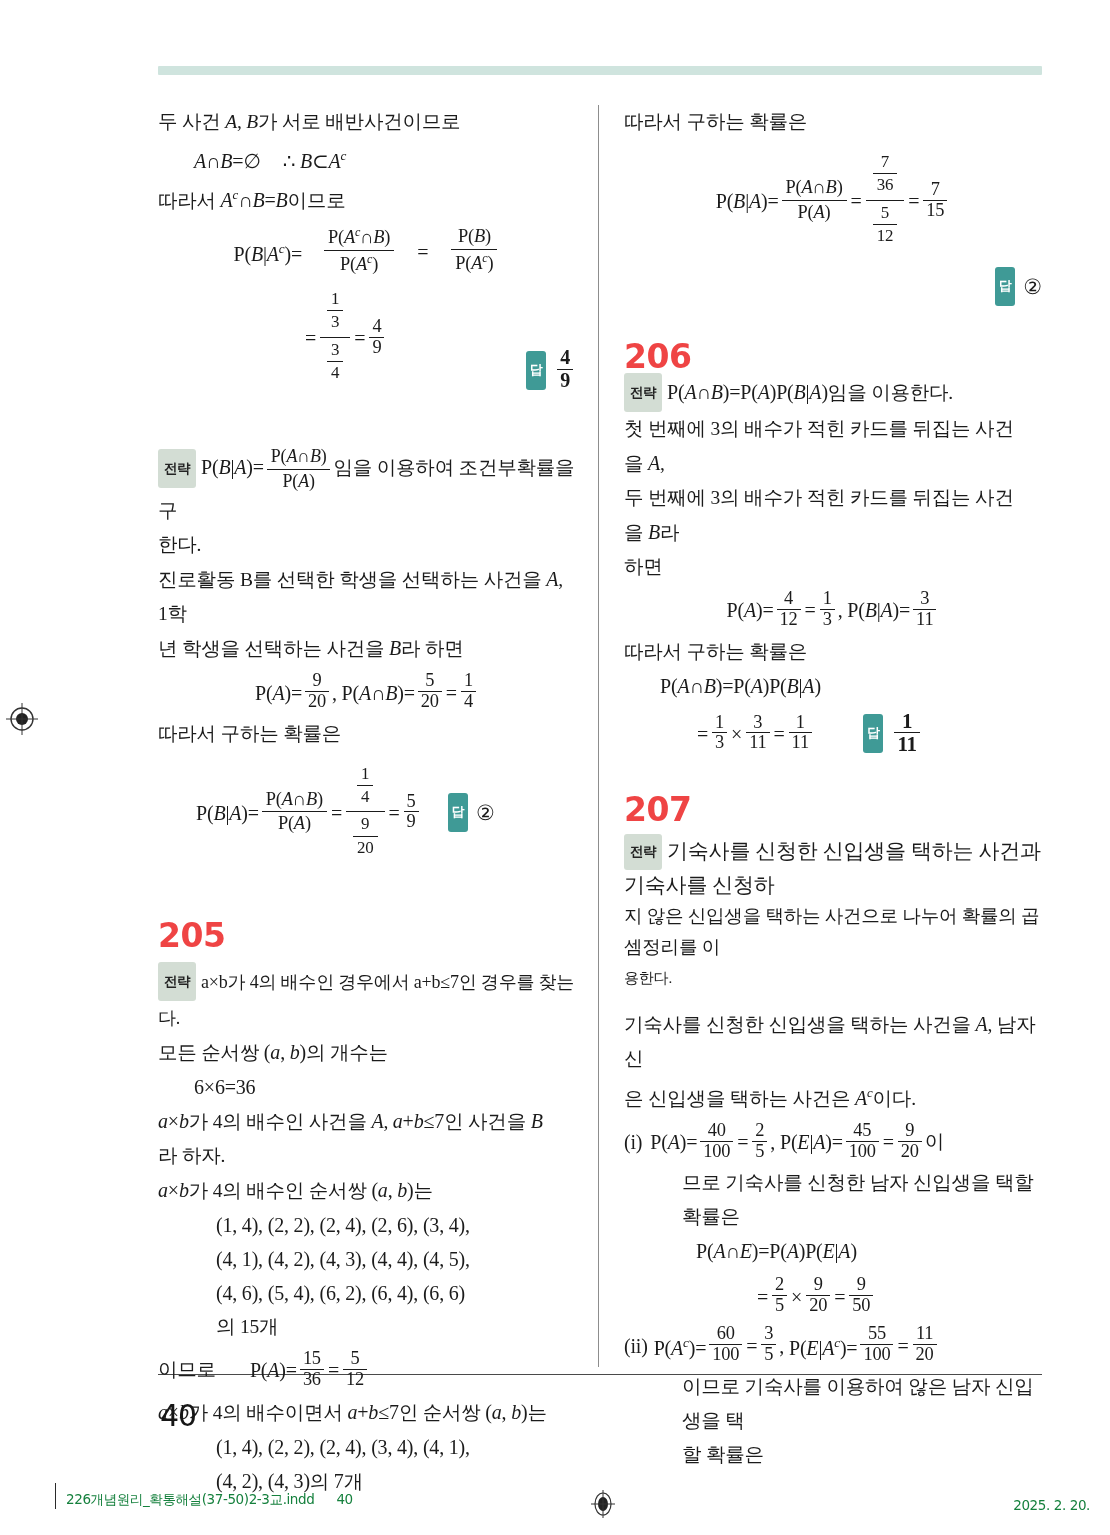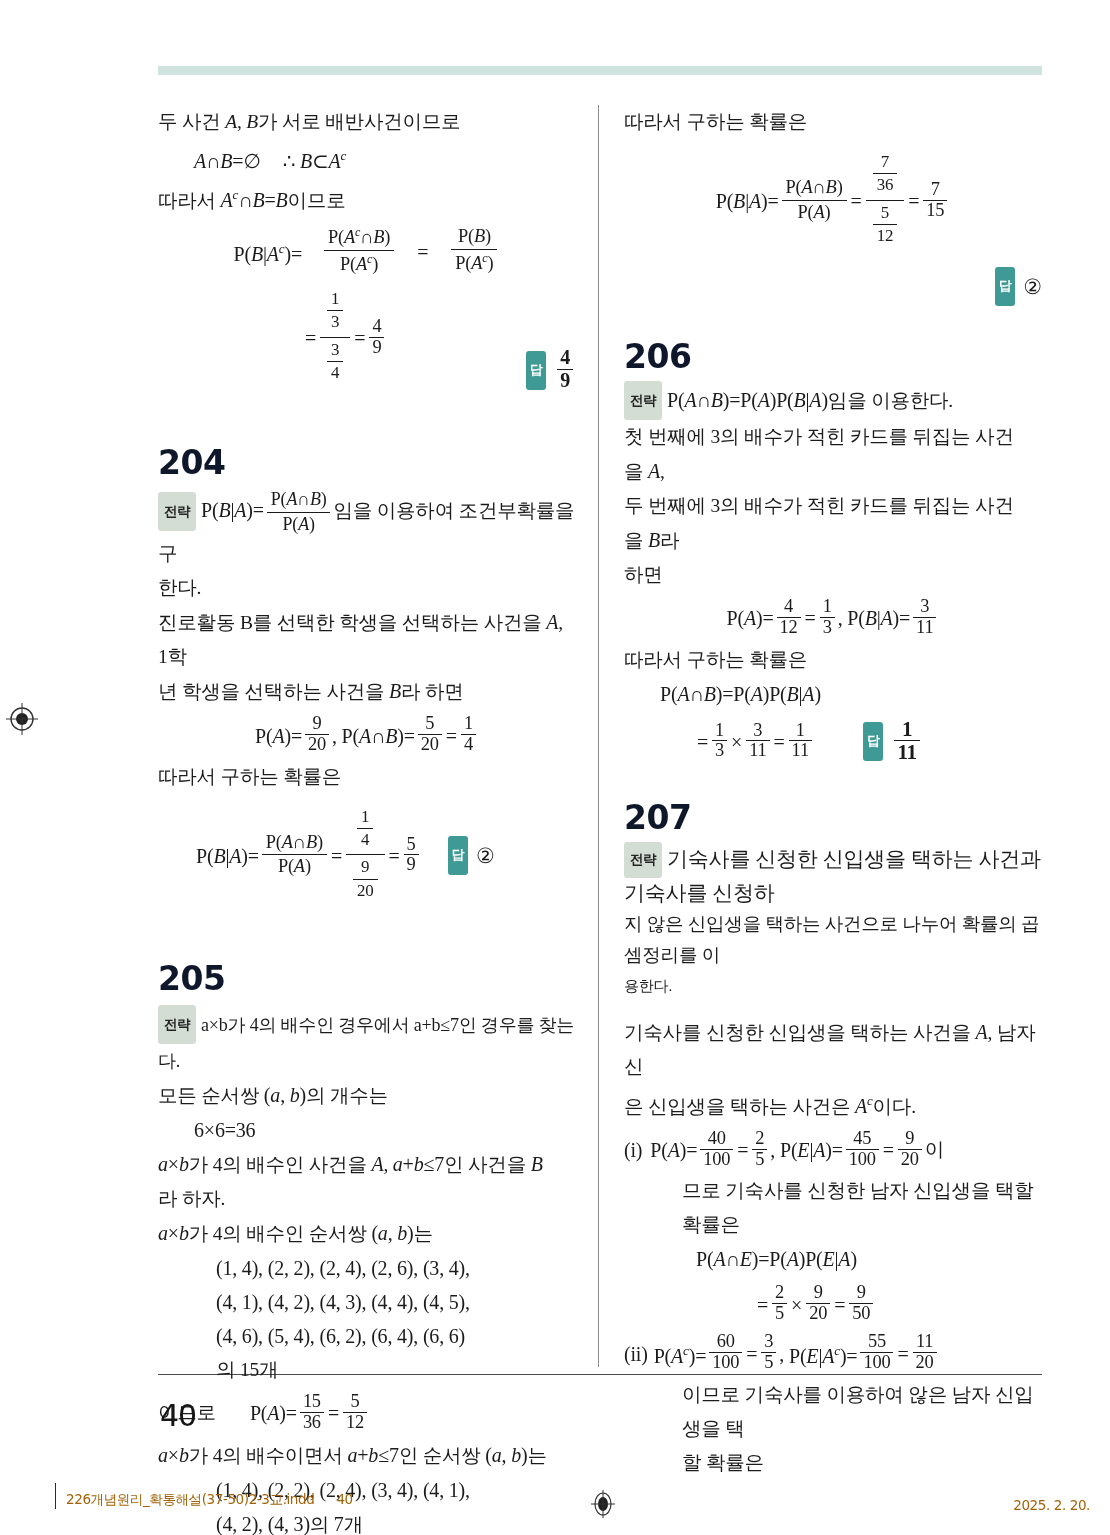--- a/index.html
+++ b/index.html
@@ -47,21 +47,21 @@
     font-size:19.5px;line-height:34px;letter-spacing:-0.2px;
     color:#1b1b1b;
   }
   .line{margin:0;}
   .indent1{padding-left:36px;}
   .indent2{padding-left:58px;}
   .indent3{padding-left:72px;}
 
   .secnum{
     font-family:"DejaVu Sans","Liberation Sans",sans-serif;
-    font-weight:bold;font-size:33px;color:#0f172a;
+    font-weight:bold;font-size:33px;color:#ef4444;
     letter-spacing:-0.5px;line-height:1;margin-top:20px;
   }
   .sec-block{margin-top:0;}
 
   .badge-strategy{
     display:inline-block;
     background:#d3ddd4;
     color:#232323;
     font-family:"DejaVu Sans","Liberation Sans",sans-serif;
     font-size:13.5px;font-weight:bold;
@@ -107,21 +107,21 @@
   .pageno{
     position:absolute;left:160px;top:1398px;
     font-family:"DejaVu Sans","Liberation Sans",sans-serif;
     font-size:30px;color:#161616;letter-spacing:-1px;
   }
 
   
   .footer{
     position:absolute;left:0;top:1487px;width:1110px;height:30px;
     font-family:"DejaVu Sans","Liberation Sans",sans-serif;
-    font-size:13.5px;color:#a16207;letter-spacing:-0.4px;
+    font-size:13.5px;color:#15803d;letter-spacing:-0.4px;
   }
   .footer .tick{
     position:absolute;left:55px;top:-4px;width:1px;height:26px;background:#2a2a2a;
   }
   .footer-left{position:absolute;left:66px;top:4px;white-space:nowrap;}
   .footer-right{position:absolute;right:20px;top:4px;white-space:nowrap;margin-top:6px;}
   .spw{display:inline-block;width:22px;}
   .nowrap{white-space:nowrap;}
 </style>
 </head>
@@ -183,21 +183,20 @@
         </div>
         <div class="ans-row" style="margin-top:-44px;">
           <span class="badge-answer">답</span>
           <span class="ans-val math">
             <span class="frac big"><span class="num">4</span><span class="den">9</span></span>
           </span>
         </div>
       </div>
 
       <div class="sec-block" style="margin-top:54px;">
-        <div class="secnum">204</div>
         <div class="ko" style="margin-top:10px;">
           <div class="line">
             <span class="badge-strategy">전략</span><span class="math nowrap">P(<span class="mi">B</span>|<span class="mi">A</span>)=</span><span class="math frac cplx"><span class="num nowrap">P(<span class="mi">A</span>∩<span class="mi">B</span>)</span><span class="den nowrap">P(<span class="mi">A</span>)</span></span><span>임을 이용하여 조건부확률을 구</span>
           </div>
           <div class="line">한다.</div>
           <div class="line">
             <span>진로활동 B를 선택한 학생을 선택하는 사건을&nbsp;</span><span class="math mi">A</span><span>, 1학</span>
           </div>
           <div class="line">
             <span>년 학생을 선택하는 사건을&nbsp;</span><span class="math mi">B</span><span>라 하면</span>
@@ -314,21 +313,21 @@
             </span>
         </div>
         <div class="ans-row" style="margin-top:16px;">
           <span class="badge-answer">답</span>
           <span class="ans-val circled">②</span>
         </div>
       </div>
 
       <div class="sec-block" style="margin-top:34px;">
         <div class="secnum">206</div>
-        <div class="ko" style="margin-top:8px;">
+        <div class="ko" style="">
           <div class="line">
             <span class="badge-strategy">전략</span><span class="math nowrap">P(<span class="mi">A</span>∩<span class="mi">B</span>)=P(<span class="mi">A</span>)P(<span class="mi">B</span>|<span class="mi">A</span>)</span><span>임을 이용한다.</span>
           </div>
           <div class="line">
             <span>첫 번째에 3의 배수가 적힌 카드를 뒤집는 사건을&nbsp;</span><span class="math mi">A</span><span>,</span>
           </div>
           <div class="line">
             <span>두 번째에 3의 배수가 적힌 카드를 뒤집는 사건을&nbsp;</span><span class="math mi">B</span><span>라</span>
           </div>
           <div class="line">하면</div>

